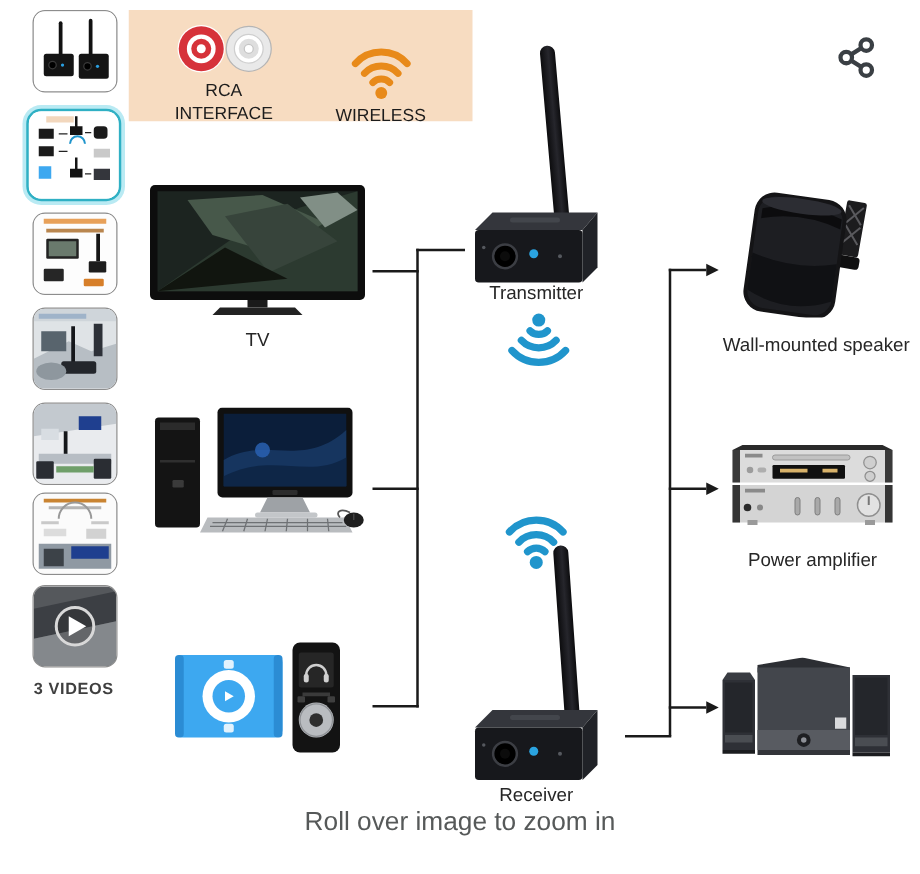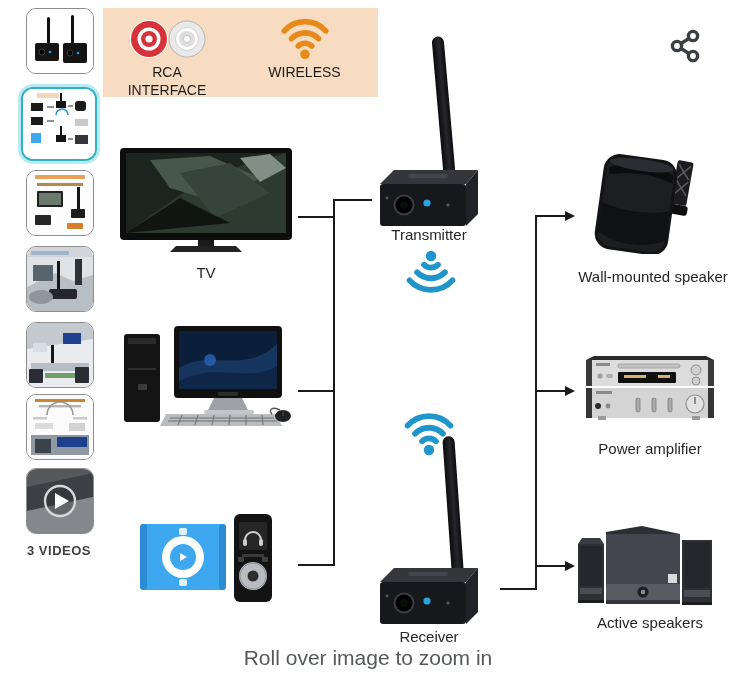--- a/index.html
+++ b/index.html
@@ -134,36 +134,36 @@
       <path d="M0 18 L66 4 L66 28 L0 42 Z" fill="#3c3f44"></path>
       <path d="M0 42 L66 28 L66 64 L0 64 Z" fill="#84888c"></path>
       <circle cx="33" cy="32" r="15" fill="rgba(40,40,40,.35)" stroke="#d8d8d8" stroke-width="2.4"></circle>
       <path d="M28 24 L42 32 L28 40 Z" fill="#ffffff"></path>
     </svg>
   </div>
 
   <div class="videos-label">3 VIDEOS</div>
 
   <div class="banner">
-    <div class="grp" style="left:0;width:128px;text-decoration:underline;">
+    <div class="grp" style="left:12px;width:128px;text-decoration:underline;">
       <svg class="abs" style="left:24px;top:10px;" width="82" height="42" viewBox="0 0 82 42">
         <circle cx="22" cy="21" r="19" fill="#fff"></circle>
         <circle cx="22" cy="21" r="18" fill="#d6323a"></circle>
         <circle cx="22" cy="21" r="11.5" fill="#ffffff"></circle>
         <circle cx="22" cy="21" r="8" fill="#d6323a"></circle>
         <circle cx="22" cy="21" r="3.6" fill="#ffffff"></circle>
         <circle cx="60" cy="21" r="18" fill="#e9e9e9" stroke="#b5b5b5"></circle>
         <circle cx="60" cy="21" r="11.5" fill="#ffffff" stroke="#cfcfcf"></circle>
         <circle cx="60" cy="21" r="8" fill="#dedede"></circle>
         <circle cx="60" cy="21" r="3.6" fill="#ffffff" stroke="#c5c5c5"></circle>
       </svg>
       <div class="t1">RCA</div>
       <div class="t2">INTERFACE</div>
     </div>
-    <div class="grp" style="left:128px;width:147px;">
+    <div class="grp" style="left:128px;width:147px;margin-top:20px;">
       <svg class="abs" style="left:46px;top:6px;" width="56" height="46" viewBox="0 0 100 82">
         <g stroke="#e88a1a" stroke-width="10" fill="none" stroke-linecap="round">
           <path d="M13 30 A50 50 0 0 1 87 30"></path>
           <path d="M26 44 A33 33 0 0 1 74 44"></path>
           <path d="M38 57 A17 17 0 0 1 62 57"></path>
         </g>
         <circle cx="50" cy="72" r="8.5" fill="#e88a1a"></circle>
       </svg>
       <div class="t1">WIRELESS</div>
     </div>
@@ -357,21 +357,20 @@
       <rect x="4" y="20" width="22" height="40" fill="#24262b"></rect>
       <rect x="4" y="62" width="22" height="6" fill="#4a4d52"></rect>
       <polygon points="2,18 28,18 24,12 6,12" fill="#393c42"></polygon>
       <rect x="106" y="14" width="30" height="62" fill="#2e3036"></rect>
       <rect x="108" y="16" width="26" height="46" fill="#24262b"></rect>
       <rect x="108" y="64" width="26" height="7" fill="#4a4d52"></rect>
       <rect x="2" y="74" width="26" height="3" fill="#1b1c1f"></rect>
       <rect x="30" y="74" width="74" height="4" fill="#33353a"></rect>
       <rect x="106" y="76" width="30" height="3" fill="#1b1c1f"></rect>
     </svg>
-    <div class="lbl" style="left:484px;top:514px;width:132px;">Active speakers</div>
 
     <div class="line" style="left:233px;top:99px;width:2px;height:367px;"></div>
     <div class="line" style="left:233px;top:99px;width:39px;height:2px;"></div>
     <div class="line" style="left:198px;top:116px;width:37px;height:2px;"></div>
     <div class="line" style="left:198px;top:290px;width:37px;height:2px;"></div>
     <div class="line" style="left:198px;top:464px;width:37px;height:2px;"></div>
 
     <div class="line" style="left:435px;top:115px;width:2px;height:374px;"></div>
     <div class="line" style="left:400px;top:488px;width:37px;height:2px;"></div>
     <div class="line" style="left:435px;top:115px;width:30px;height:2px;"></div>

